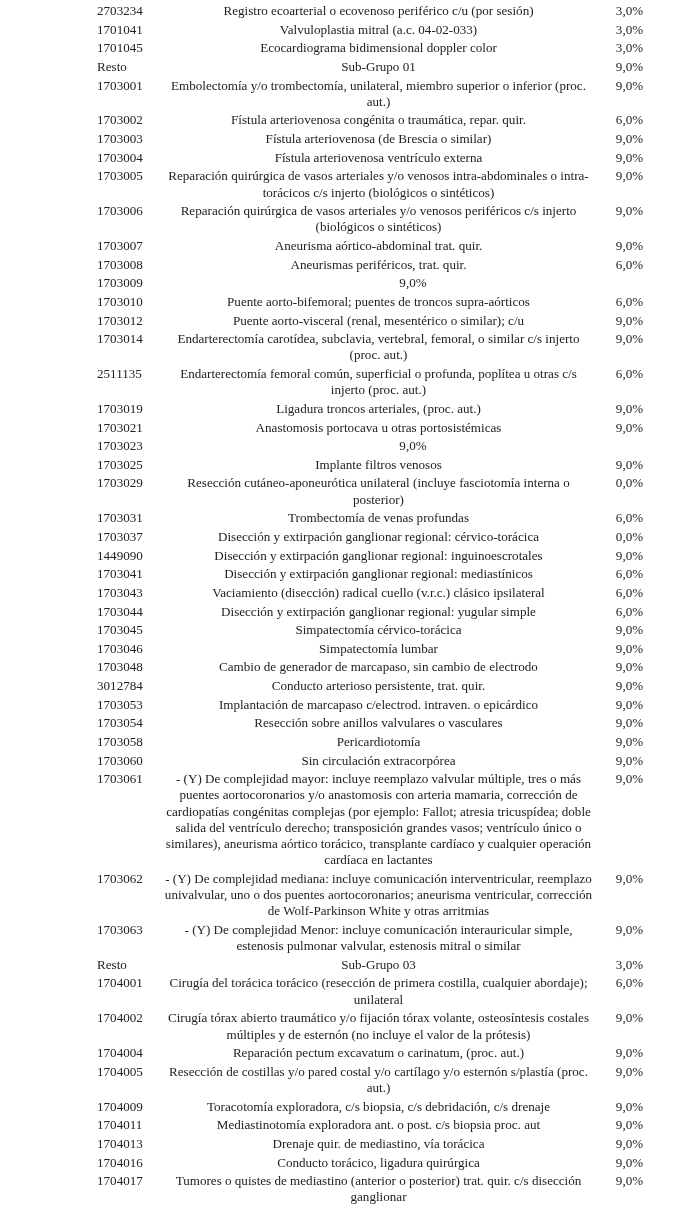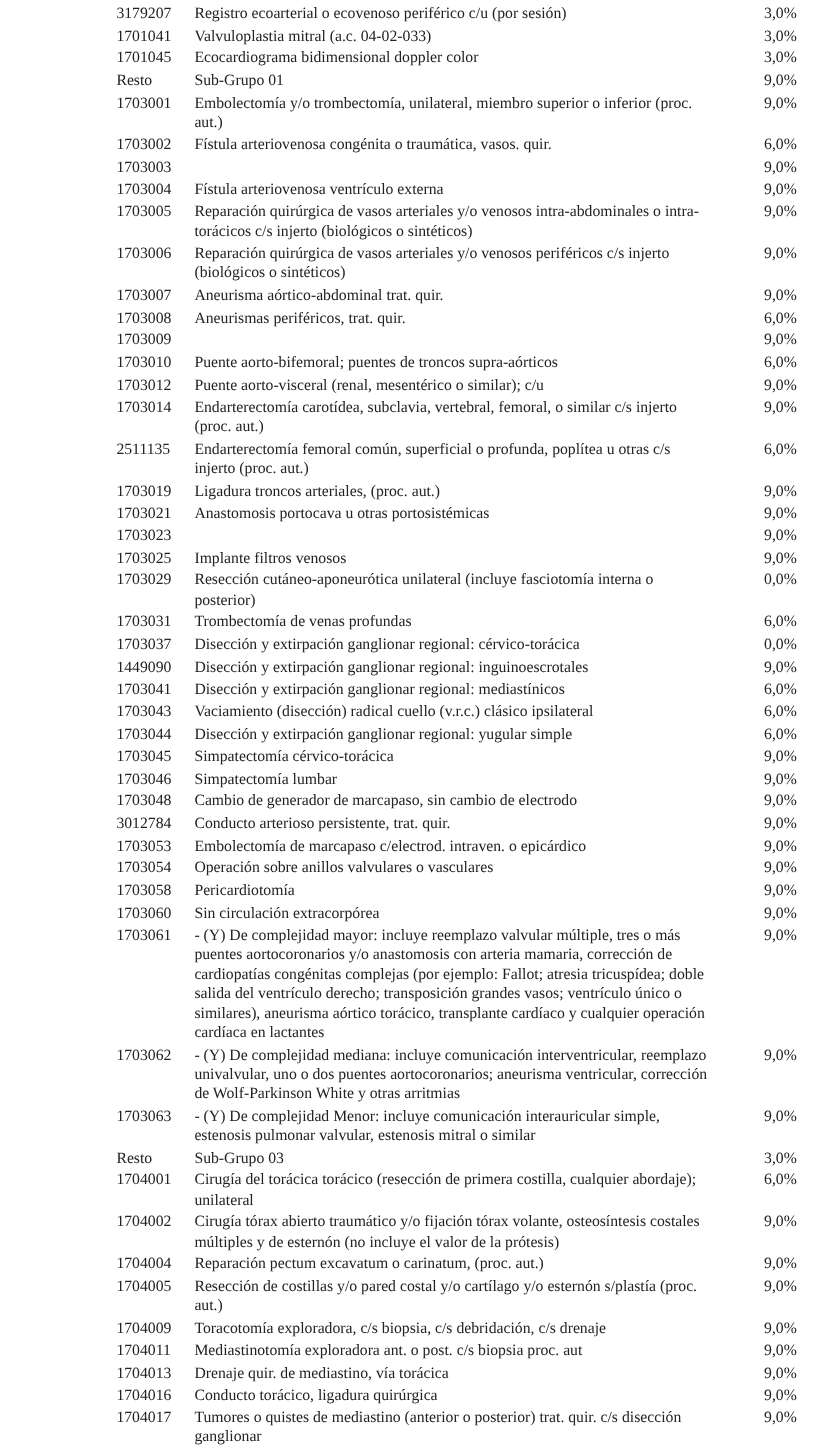--- a/index.html
+++ b/index.html
@@ -4,30 +4,30 @@
 <style>
   html, body { margin: 0; padding: 0; background: #ffffff; }
   body { width: 698px; height: 1211px; overflow: hidden; position: relative; }
   #doc {
     position: absolute; left: 97px; top: 3px; width: 567px;
     font-family: "Liberation Serif", "DejaVu Serif", serif;
     font-size: 13.1px; line-height: 16.2px; color: #222;
   }
   .row { display: flex; align-items: flex-start; margin-bottom: 2.45px; }
   .code { width: 65px; flex: 0 0 65px; white-space: nowrap; }
-  .desc { width: 433px; flex: 0 0 433px; }
-  .pct { flex: 1 1 auto; text-align: right; white-space: nowrap; }
+  .desc { width: 433px; flex: 0 0 433px; text-align: center; }
+  .pct { flex: 1 1 auto; text-align: center; white-space: nowrap; }
   .row.bold .code, .row.bold .desc { font-weight: normal; }
 </style>
 </head>
 <body>
 
 <div id="doc">
     <div class="row">
-      <div class="code">3179207</div>
+      <div class="code">2703234</div>
       <div class="desc">Registro ecoarterial o ecovenoso periférico c/u (por sesión)</div>
       <div class="pct">3,0%</div>
     </div>
     <div class="row">
       <div class="code">1701041</div>
       <div class="desc">Valvuloplastia mitral (a.c. 04-02-033)</div>
       <div class="pct">3,0%</div>
     </div>
     <div class="row">
       <div class="code">1701045</div>
@@ -39,25 +39,26 @@
       <div class="desc">Sub-Grupo 01</div>
       <div class="pct">9,0%</div>
     </div>
     <div class="row">
       <div class="code">1703001</div>
       <div class="desc">Embolectomía y/o trombectomía, unilateral, miembro superior o inferior (proc. aut.)</div>
       <div class="pct">9,0%</div>
     </div>
     <div class="row">
       <div class="code">1703002</div>
-      <div class="desc">Fístula arteriovenosa congénita o traumática, vasos. quir.</div>
+      <div class="desc">Fístula arteriovenosa congénita o traumática, repar. quir.</div>
       <div class="pct">6,0%</div>
     </div>
     <div class="row">
       <div class="code">1703003</div>
+      <div class="desc">Fístula arteriovenosa (de Brescia o similar)</div>
       <div class="pct">9,0%</div>
     </div>
     <div class="row">
       <div class="code">1703004</div>
       <div class="desc">Fístula arteriovenosa ventrículo externa</div>
       <div class="pct">9,0%</div>
     </div>
     <div class="row">
       <div class="code">1703005</div>
       <div class="desc">Reparación quirúrgica de vasos arteriales y/o venosos intra-abdominales o intra-torácicos c/s injerto (biológicos o sintéticos)</div>
@@ -171,26 +172,26 @@
       <div class="desc">Cambio de generador de marcapaso, sin cambio de electrodo</div>
       <div class="pct">9,0%</div>
     </div>
     <div class="row">
       <div class="code">3012784</div>
       <div class="desc">Conducto arterioso persistente, trat. quir.</div>
       <div class="pct">9,0%</div>
     </div>
     <div class="row">
       <div class="code">1703053</div>
-      <div class="desc">Embolectomía de marcapaso c/electrod. intraven. o epicárdico</div>
+      <div class="desc">Implantación de marcapaso c/electrod. intraven. o epicárdico</div>
       <div class="pct">9,0%</div>
     </div>
     <div class="row">
       <div class="code">1703054</div>
-      <div class="desc">Operación sobre anillos valvulares o vasculares</div>
+      <div class="desc">Resección sobre anillos valvulares o vasculares</div>
       <div class="pct">9,0%</div>
     </div>
     <div class="row">
       <div class="code">1703058</div>
       <div class="desc">Pericardiotomía</div>
       <div class="pct">9,0%</div>
     </div>
     <div class="row">
       <div class="code">1703060</div>
       <div class="desc">Sin circulación extracorpórea</div>

